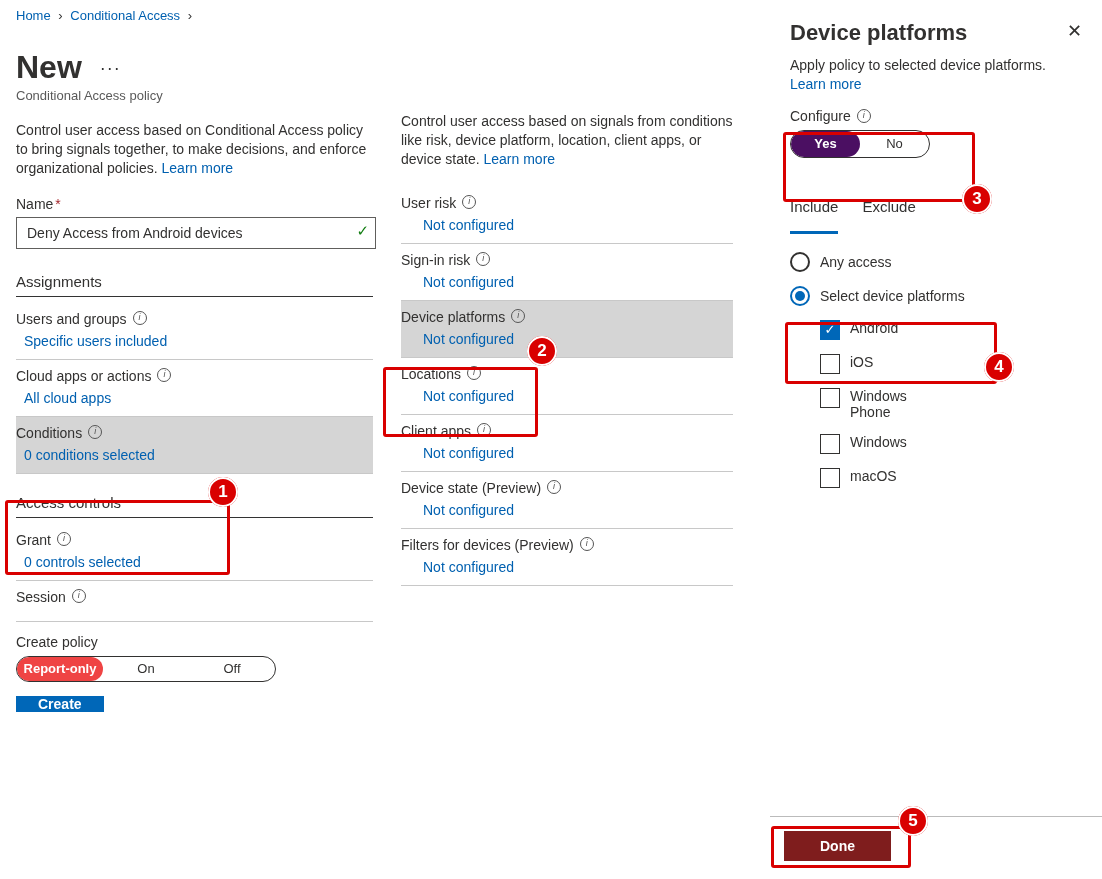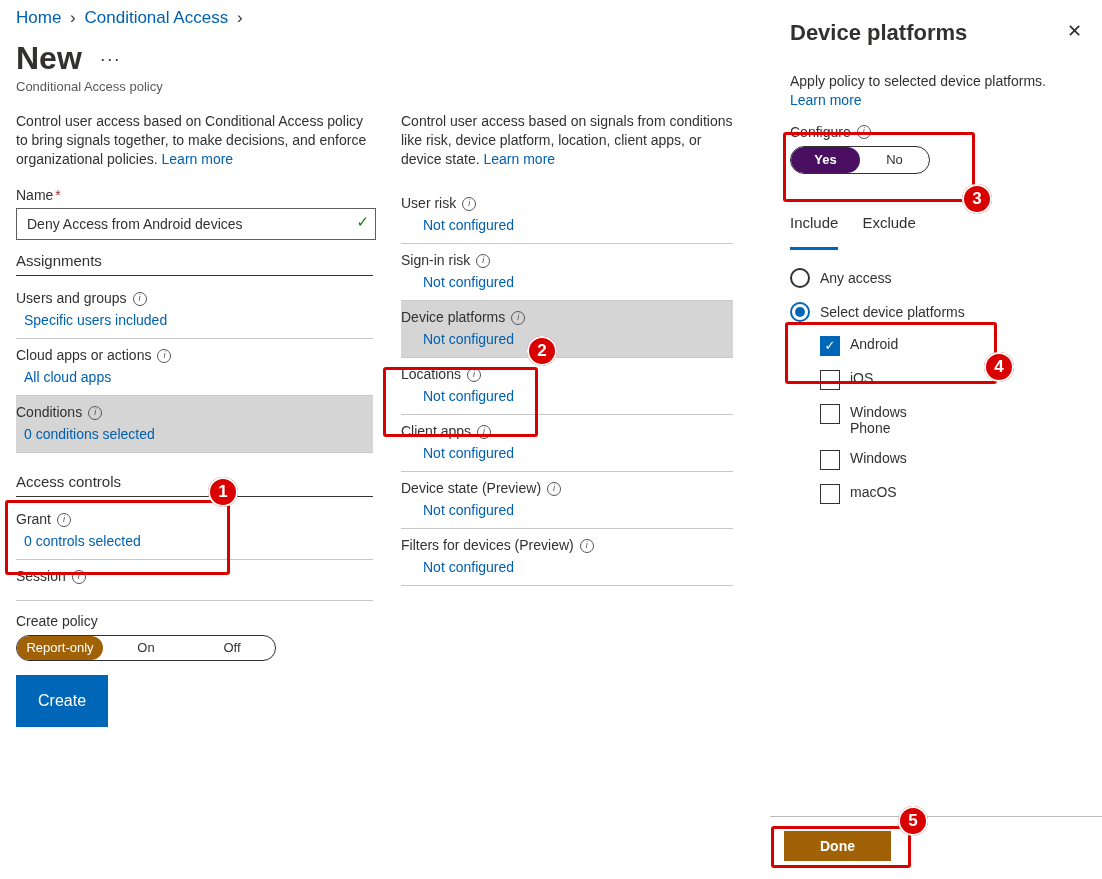--- a/index.html
+++ b/index.html
@@ -15,59 +15,59 @@
   }
   a, .link { color: #0060b0; text-decoration: none; cursor: pointer; }
 
   
   .col { position: absolute; top: 0; padding: 8px 12px 0 16px; }
   .col1 { left: 0; width: 385px; }
   .col2 { left: 385px; width: 360px; padding-top: 112px; }
   .col3 { left: 770px; width: 332px; padding-top: 20px; padding-left: 20px; padding-right: 20px; }
 
   
-  .breadcrumb { font-size: 17px; margin-bottom: 12px; }
+  .breadcrumb { font-size: 13px; margin-bottom: 26px; }
   .breadcrumb .sep { color: #333; margin: 0 4px; }
 
   h1.title { font-size: 32px; font-weight: 600; margin-bottom: 2px; display: inline-block; }
   .more-dots { display: inline-block; margin-left: 14px; font-size: 18px; color: #303030; vertical-align: 4px; letter-spacing: 1px;}
   .subtitle { font-size: 13px; color: #595959; margin-bottom: 18px; }
 
   .intro { margin-bottom: 18px; line-height: 1.35; }
 
   
   .field-label { margin-bottom: 5px; }
   .req { color: #a4262c; margin-left: 2px; }
   .name-input-wrap {
     position: relative;
     border: 1px solid #605e5c;
     width: 360px;
     height: 32px;
     display: flex; align-items: center;
     padding: 0 30px 0 10px;
-    margin-bottom: 12px;
+    margin-bottom: 24px;
   }
   .name-input-wrap .check {
     position: absolute; right: 6px; top: 4px;
     color: #107C10; font-size: 15px;
   }
 
   
   .section-hdr {
     font-size: 15px; font-weight: 400; color: #323130;
     border-bottom: 1px solid #333;
     padding-bottom: 6px; margin-bottom: 6px;
   }
 
   
   .cfg-row {
     border-bottom: 1px solid #c8c8c8;
     padding: 8px 2px 10px 0;
   }
-  .cfg-row .row-title { display: flex; align-items: flex-end; gap: 6px; margin-bottom: 6px; }
+  .cfg-row .row-title { display: flex; align-items: flex-start; gap: 6px; margin-bottom: 6px; }
   .cfg-row.selected { background: #d5d5d5; }
   .cfg-value { color: #0060b0; padding-left: 8px; }
   .cfg-value.indent2 { padding-left: 22px; }
 
   
   .info {
     display: inline-flex; width: 14px; height: 14px;
     border: 1px solid #555; border-radius: 50%;
     font-size: 9px; align-items: center; justify-content: center;
     color: #555; line-height: 1;
@@ -75,35 +75,35 @@
   .info::before { content: "i"; font-style: italic; }
 
   
   .enable-label { margin-top: 12px; margin-bottom: 6px; }
   .tri-toggle {
     width: 260px; height: 26px;
     border: 1px solid #323130; border-radius: 14px;
     display: flex; overflow: hidden; margin-bottom: 14px;
   }
   .tri-toggle > div { flex: 1; text-align: center; line-height: 24px; font-size: 13px; }
-  .tri-toggle .active { background: #a16207; color: #fff; border-radius: 14px; font-weight:400;}
+  .tri-toggle .active { background: #ef4444; color: #fff; border-radius: 14px; font-weight:700;}
 
   .create-btn {
     background: #0067b8; color: #fff; border: none;
-    padding: 17px 22px; font-size: 16px; font-weight: 400;
+    padding: 0 22px; font-size: 14px; font-weight: 700;
   }
 
   
 
   
   .panel-hdr { display: flex; justify-content: space-between; align-items: flex-start; }
   .panel-hdr h2 { font-size: 22px; font-weight: 600; }
   .close-x { font-size: 18px; color: #323130; cursor: pointer; }
 
-  .panel-intro { margin-top: 26px; line-height: 1.35; }
+  .panel-intro { margin-top: 10px; line-height: 1.35; }
 
   .configure-wrap { margin-top: 14px; }
   .configure-label { display: flex; align-items: center; gap: 6px; margin-bottom: 6px; }
   .yesno {
     width: 140px; height: 28px;
     border: 1px solid #323130; border-radius: 15px;
     display: flex; overflow: hidden;
   }
   .yesno > div { flex: 1; text-align: center; line-height: 26px; font-size: 13px; }
   .yesno .sel { background: #4b0f62; color: #fff; border-radius: 15px; font-weight: 600; }
@@ -133,21 +133,21 @@
   }
   .chk.on { background: #0067b8; border-color: #0067b8; color: #fff; }
   .chk.on::after { content: "✓"; font-size: 13px; }
 
   
   .done-bar {
     position: absolute; left: 770px; bottom: 18px; width: 332px;
     border-top: 1px solid #bbb; padding: 14px 0 0 14px;
   }
   .done-btn {
-    background: #a16207; color: #fff; border: none;
+    background: #7f1d1d; color: #fff; border: none;
     padding: 7px 36px; font-size: 14px; font-weight: 600;
   }
 
   
   .callout { position: absolute; border: 3px solid #d90000; border-radius: 3px; pointer-events: none; }
   .badge {
     position: absolute; width: 30px; height: 30px; border-radius: 50%;
     background: #d90000; color: #fff; font-weight: 700;
     display: flex; align-items: center; justify-content: center;
     font-size: 17px; box-shadow: 0 0 0 2px #fff inset;

